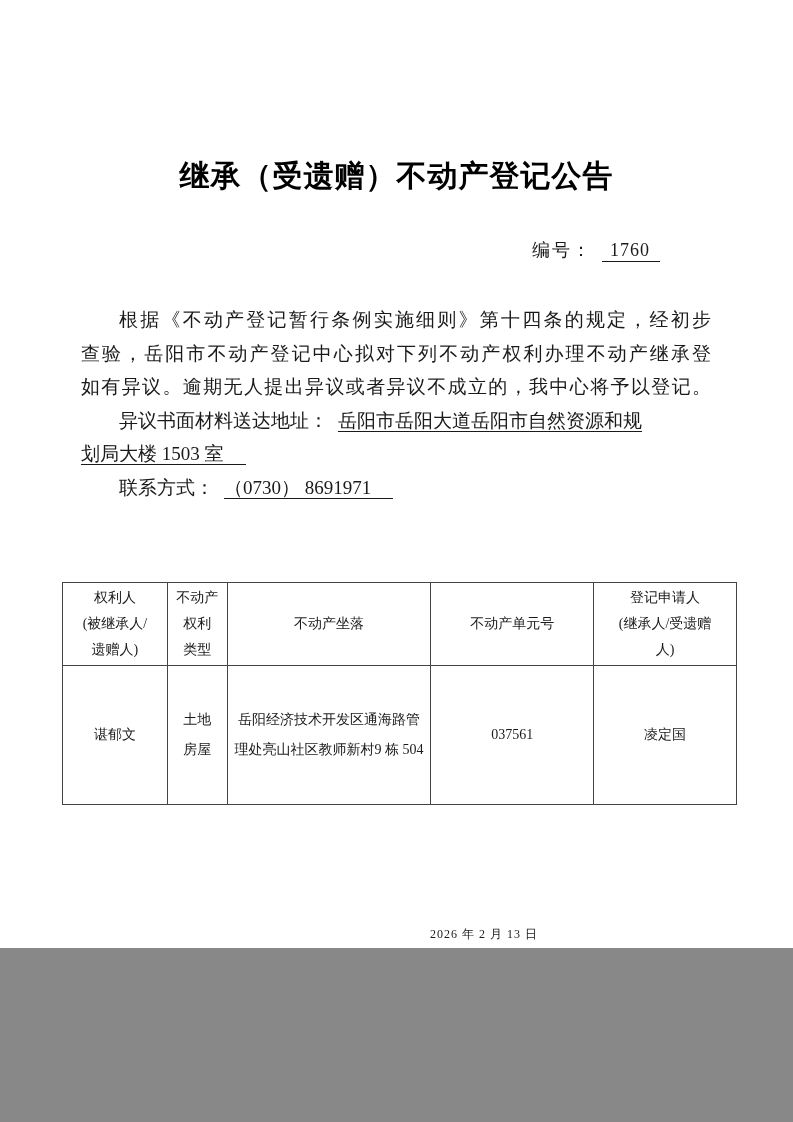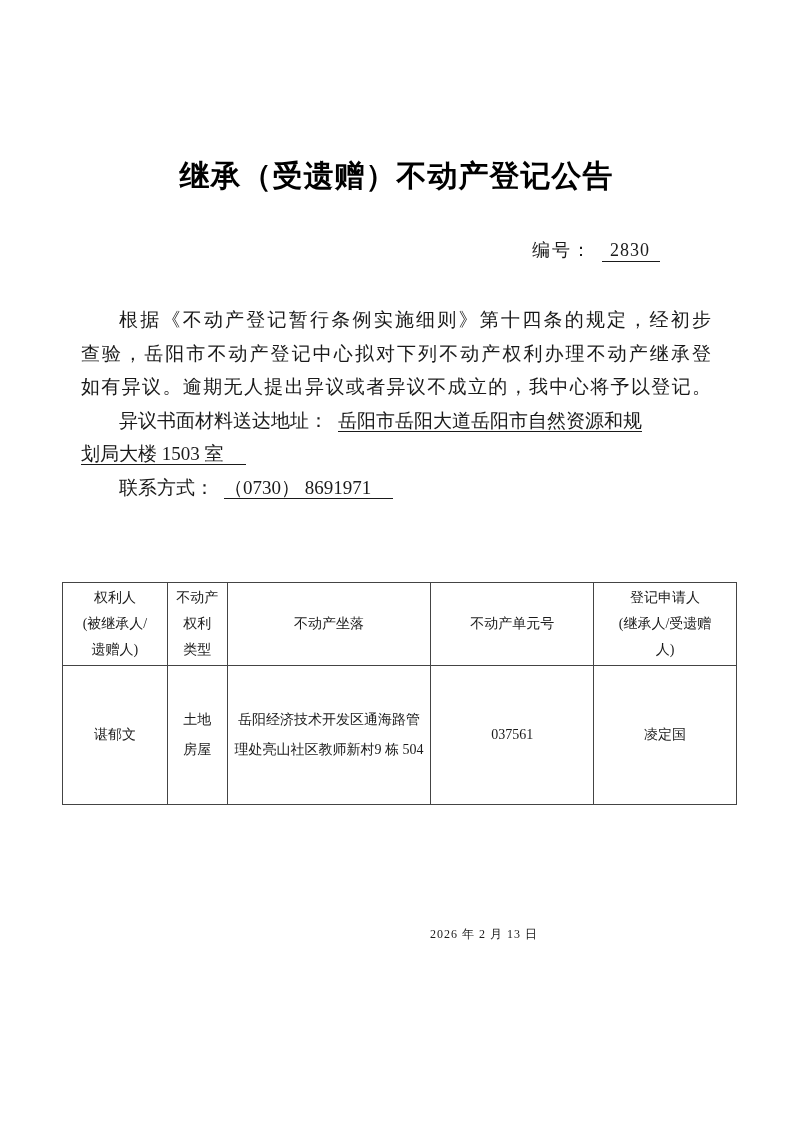--- a/index.html
+++ b/index.html
@@ -1,18 +1,18 @@
 <!DOCTYPE html>
 <html lang="zh"><head>
 <meta charset="utf-8">
 <style>
   html,body{margin:0;padding:0;background:#888;}
   .page{
     position:relative;
-    width:793px;height:1122px;
+    width:793px;height:948px;
     margin:0 auto;
     background:#ffffff;
     font-family:"Liberation Serif","DejaVu Serif",serif;
     color:#1a1a1a;
     overflow:hidden;
   }
   .doc-title{
     position:absolute;top:156px;left:40px;width:713px;
     text-align:center;
     font-family:"Liberation Sans","DejaVu Sans",sans-serif;
@@ -73,21 +73,21 @@
   }
 </style>
 </head>
 <body>
 
 <div class="page">
 
   <div class="doc-title">继承（受遗赠）不动产登记公告</div>
 
   <div class="serial-line">
-    <span>编号：</span><span class="serial-value">2830</span>
+    <span>编号：</span><span class="serial-value">1760</span>
   </div>
 
   <div class="body-block">
     <div class="body-line jl indent">根据《不动产登记暂行条例实施细则》第十四条的规定，经初步</div>
     <div class="body-line jl">查验，岳阳市不动产登记中心拟对下列不动产权利办理不动产继承登</div>
     <div class="body-line jl">如有异议。逾期无人提出异议或者异议不成立的，我中心将予以登记。</div>
 
     <div class="body-line indent">
       <span>异议书面材料送达地址：</span><span class="ul gap-s">岳阳市岳阳大道岳阳市自然资源和规</span>
     </div>

